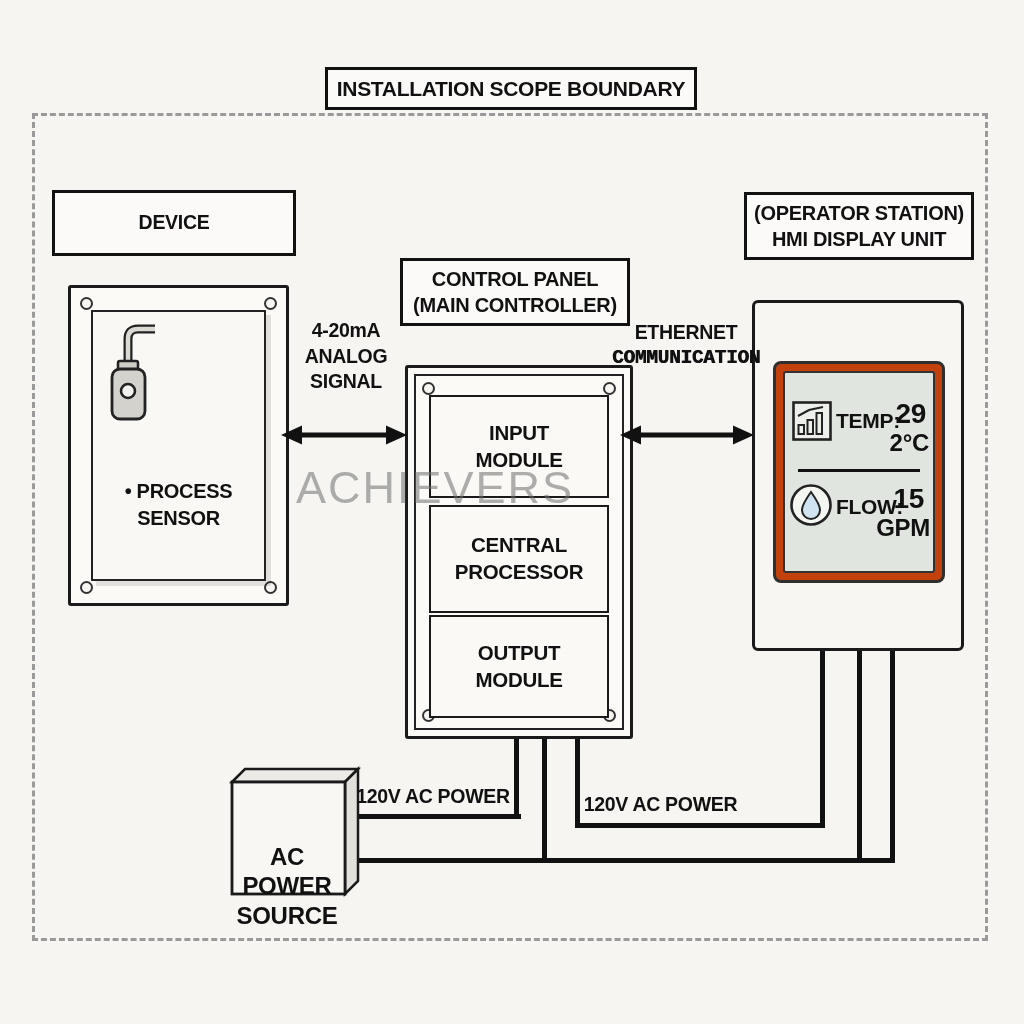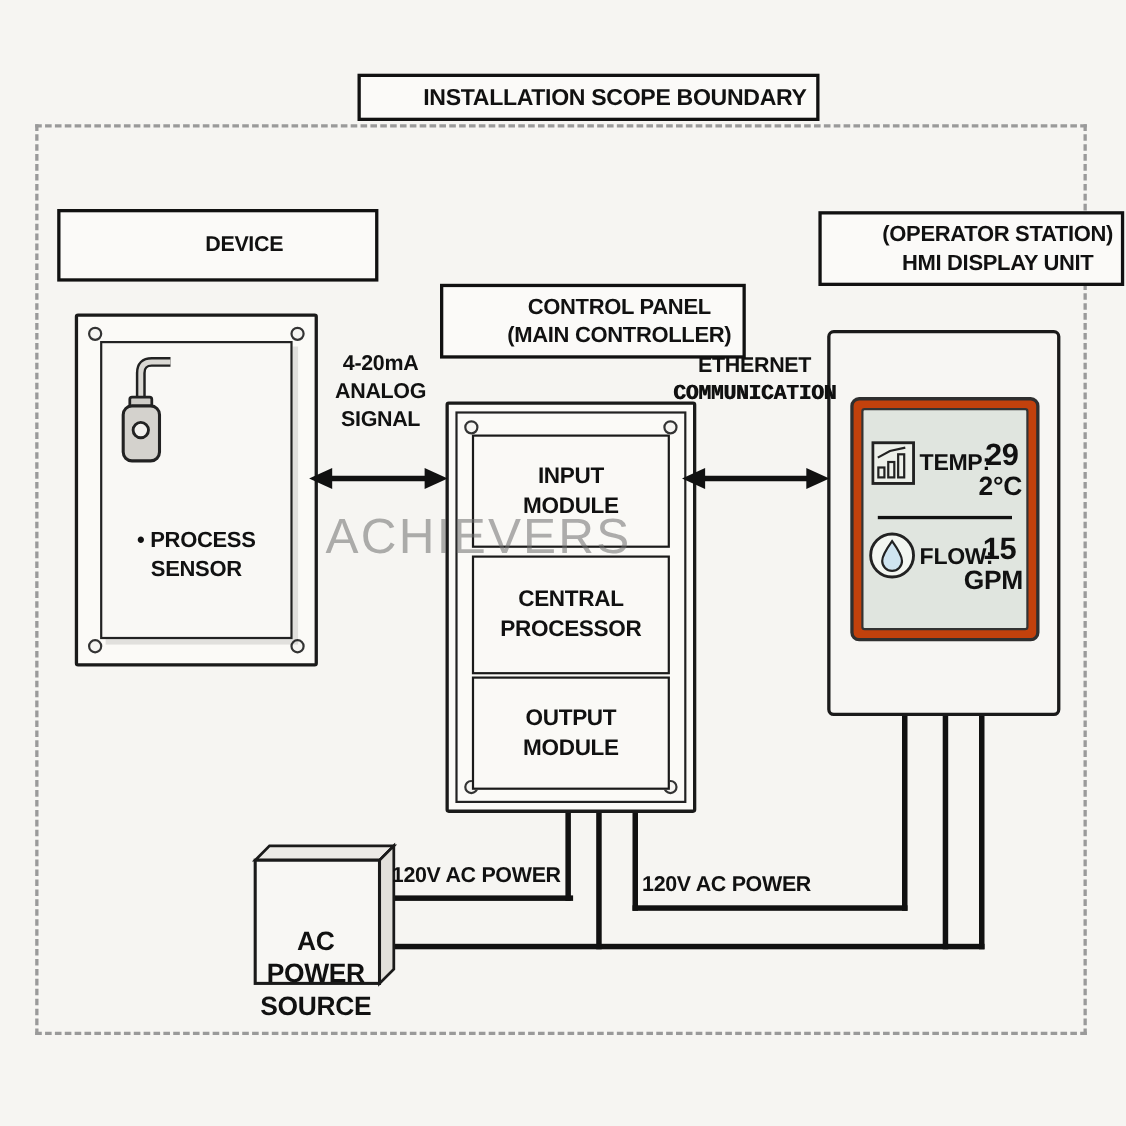--- a/index.html
+++ b/index.html
@@ -4,21 +4,21 @@
 <style>
   html,body{margin:0;padding:0;width:1024px;height:1024px;overflow:hidden;
     background:#f6f5f2;font-family:"Liberation Sans",sans-serif;color:#111;}
   #canvas{position:absolute;left:0;top:0;width:1024px;height:1024px;background:#f6f5f2;}
   .abs{position:absolute;}
   .bold{font-weight:700;letter-spacing:-0.3px;margin-top:45px;}
   .ctr{text-align:center;}
   
   .labelbox{background:#fbfaf8;border:3px solid #111;display:flex;flex-direction:column;
     align-items:center;justify-content:center;font-weight:700;font-size:20px;line-height:1.32;
-    letter-spacing:-0.3px;z-index:20;padding-left:48px;}
+    letter-spacing:-0.3px;z-index:20;}
   
   .enclosure{background:#fbfaf7;border:3.5px solid #1a1a1a;border-radius:3px;z-index:10;}
   .innerframe{position:absolute;border:2.5px solid #222;background:#f9f8f5;
     box-shadow:5px 5px 0 rgba(0,0,0,0.10);}
   .screw{position:absolute;width:9px;height:9px;border:2px solid #333;border-radius:50%;
     background:#f6f5f2;}
   .modulebox{position:absolute;border:2.5px solid #1a1a1a;background:#faf9f6;display:flex;
     flex-direction:column;align-items:center;justify-content:center;font-weight:700;
     font-size:20.5px;line-height:1.3;letter-spacing:-0.3px;}
   

